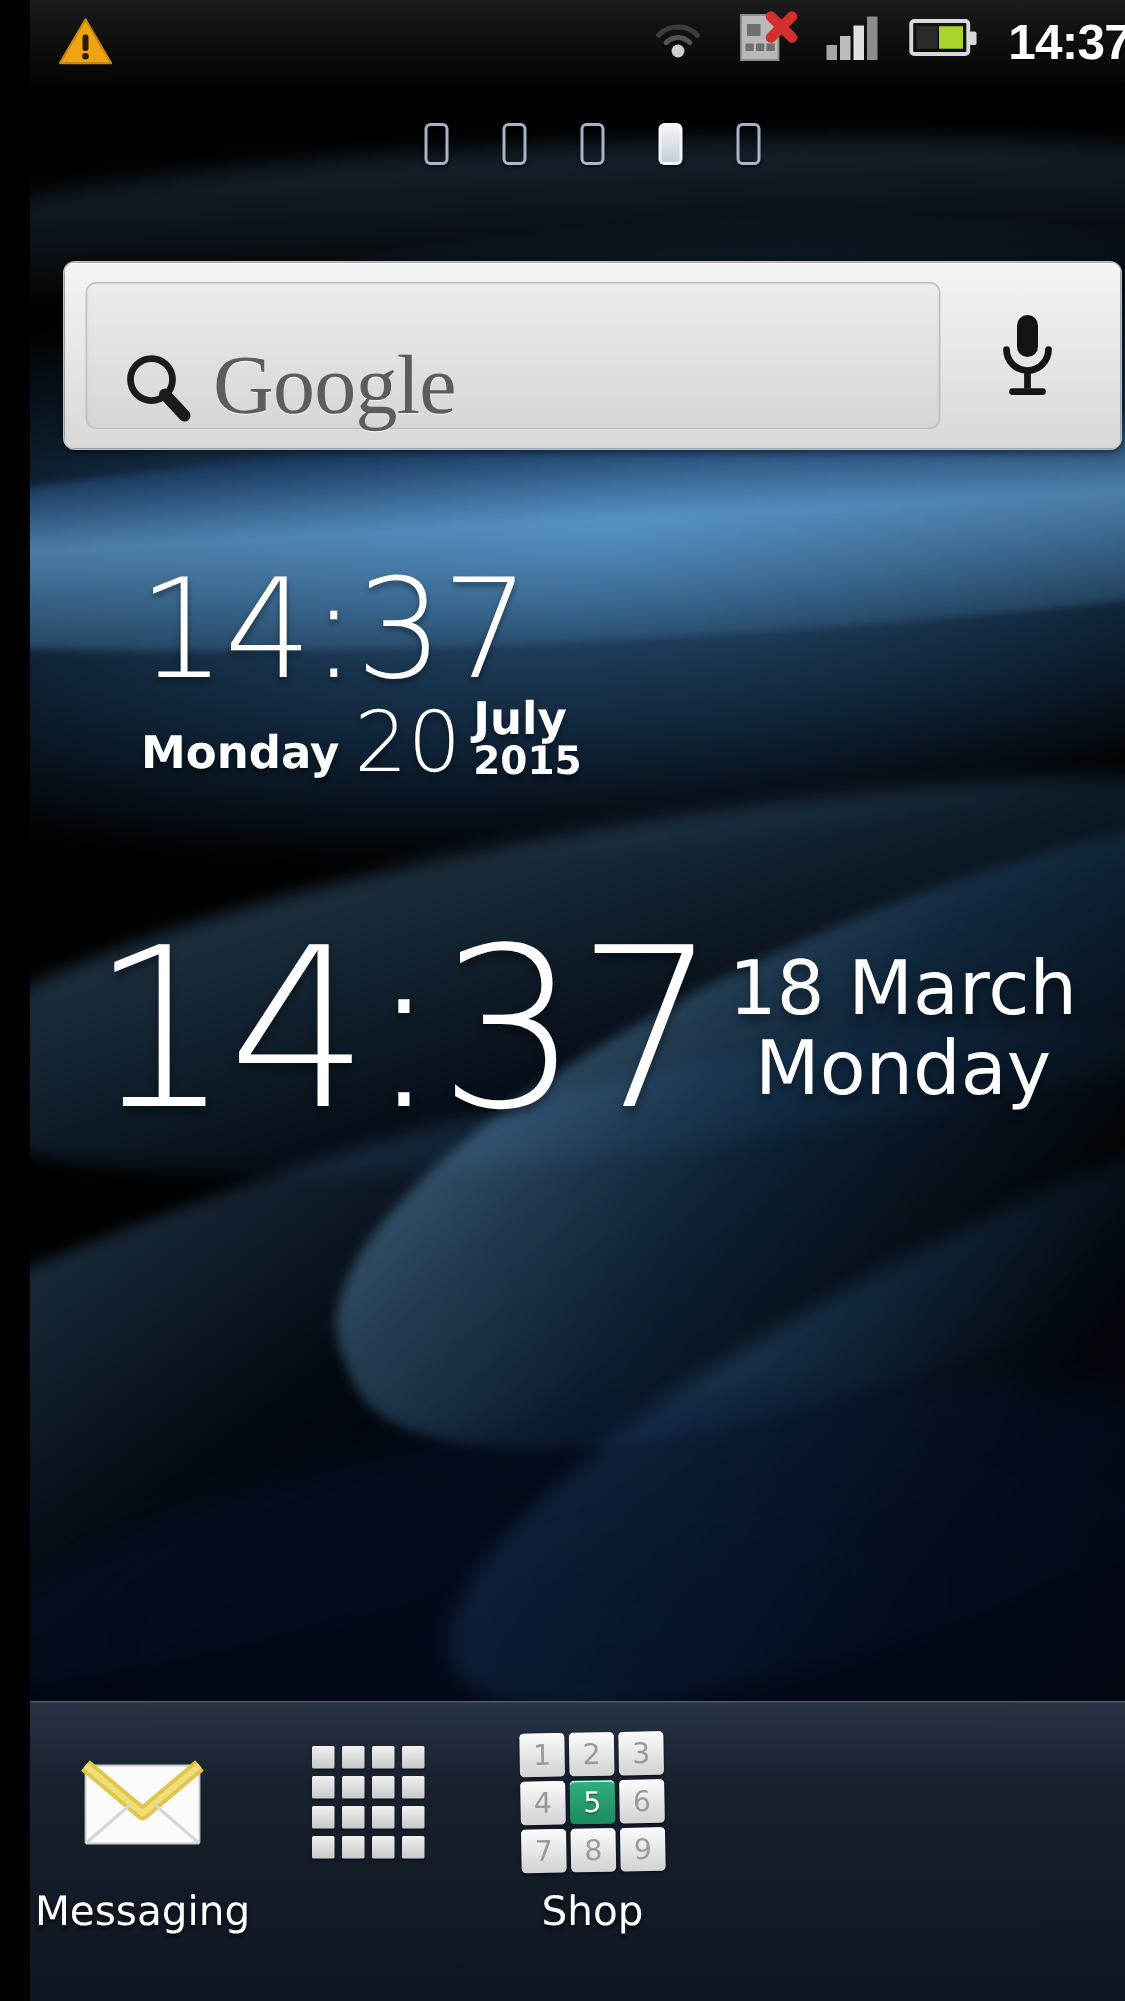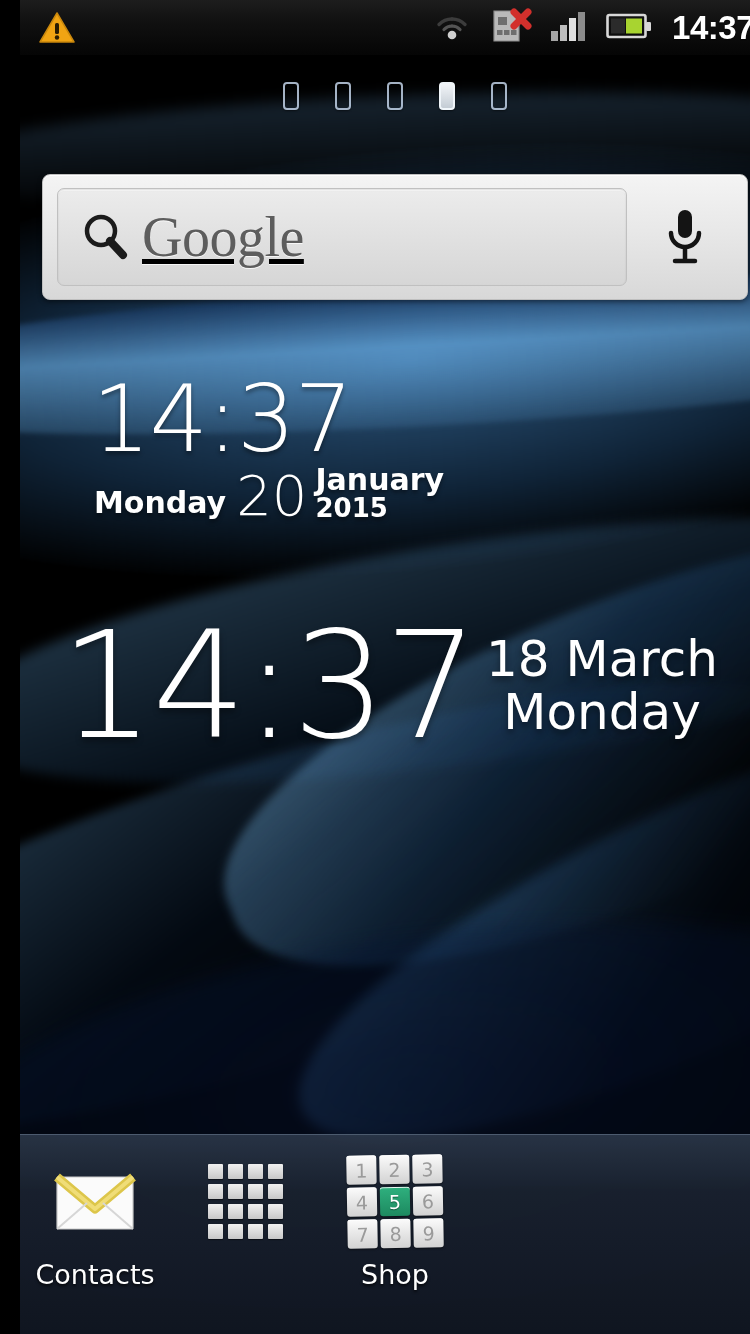--- a/index.html
+++ b/index.html
@@ -156,23 +156,22 @@
     display:flex; align-items:center;
     z-index:20;
   }
   .gfield {
     margin-left:14px;
     width:570px; height:98px;
     background:linear-gradient(180deg,#ececec 0%,#e3e3e3 40%,#d6d6d6 100%);
     border:1px solid #c0c0c0;
     border-radius:7px;
     box-shadow:inset 0 1px 2px rgba(0,0,0,.12), inset 0 2px 0 rgba(255,255,255,.75);
-    display:flex; align-items:center;
+    display:flex; align-items:flex-end;
     cursor:pointer;
-    text-decoration:underline;
   }
   .gsearch-ico { margin-left:22px; width:52px; height:52px; }
   .glabel {
     margin-left:10px;
     font-family:"Liberation Serif", serif;
     font-size:56px;
     color:#5d5d5d;
     line-height:1;
     text-shadow:0 1px 0 rgba(255,255,255,.75);
     letter-spacing:-0.5px;
@@ -381,21 +380,21 @@
       </svg>
     </span>
   </div>
 
   <div class="clockw1">
     <div class="cw1-time">14:37</div>
     <div class="cw1-row">
       <span class="cw1-day">Monday</span>
       <span class="cw1-date">20</span>
       <span class="cw1-my">
-        <span class="cw1-month">January</span>
+        <span class="cw1-month">July</span>
         <span class="cw1-year">2015</span>
       </span>
     </div>
   </div>
 
   <div class="clockw2">
     <span class="cw2-time">14:37</span>
     <span class="cw2-right">
       <div class="cw2-date">18 March</div>
       <div class="cw2-day">Monday</div>
@@ -408,21 +407,21 @@
     <div class="dock-item">
       <span class="dock-icon">
         <svg width="96" height="96" viewBox="0 0 96 96">
           <rect x="10" y="24" width="76" height="52" rx="2" fill="#fbfbfb" stroke="#c9c9c9" stroke-width="1.2"></rect>
           <path d="M10 24 L48 56 L86 24" fill="none" stroke="#ddc64a" stroke-width="9" stroke-linejoin="round"></path>
           <path d="M10 24 L48 56 L86 24" fill="none" stroke="#f0dd77" stroke-width="4" stroke-linejoin="round"></path>
           <path d="M10 76 L40 50" fill="none" stroke="#d6d6d6" stroke-width="2"></path>
           <path d="M86 76 L56 50" fill="none" stroke="#d6d6d6" stroke-width="2"></path>
         </svg>
       </span>
-      <span class="dock-label">Contacts</span>
+      <span class="dock-label">Messaging</span>
     </div>
 
     <div class="dock-item">
       <span class="dock-icon">
         <span class="grid-ico">
           <i></i>
             <i></i>
             <i></i>
             <i></i>
           <i></i>

